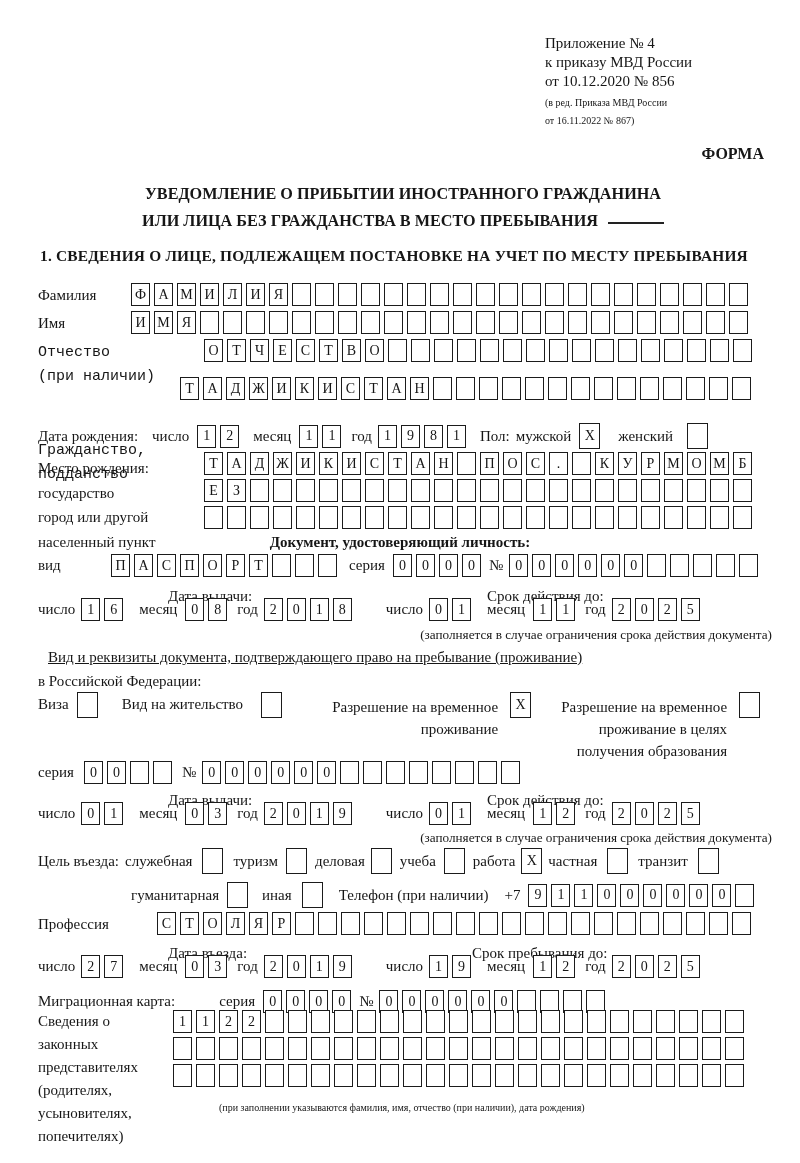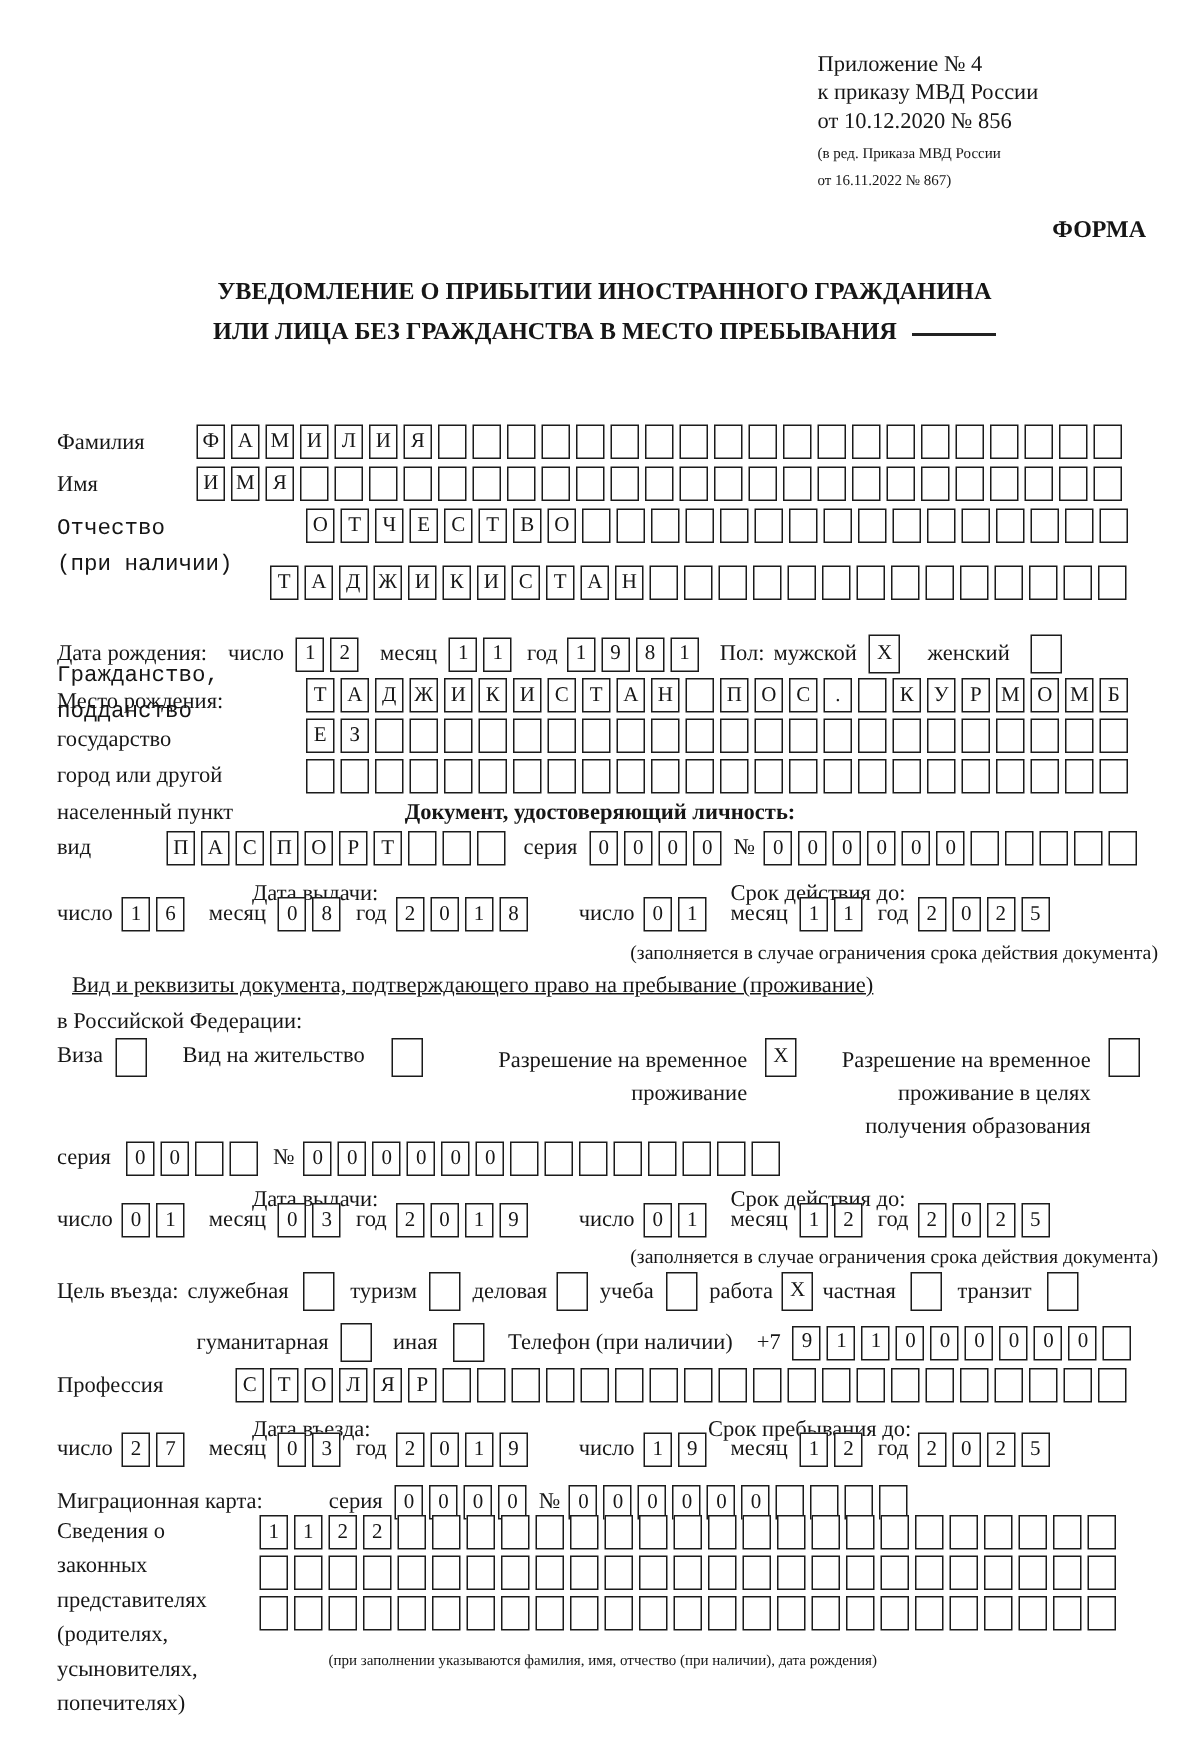--- a/index.html
+++ b/index.html
@@ -40,20 +40,21 @@
       <div>от 16.11.2022 № 867)</div>
     </div>
   </div>
   <div class="abs b" style="right:36px;top:145px;font-size:16px;">ФОРМА</div>
 
   <div class="abs b" style="left:0;top:181px;width:800px;text-align:center;font-size:16.2px;line-height:27px;padding-left:6px;box-sizing:border-box;">
     <div>УВЕДОМЛЕНИЕ О ПРИБЫТИИ ИНОСТРАННОГО ГРАЖДАНИНА</div>
     <div><span>ИЛИ ЛИЦА БЕЗ ГРАЖДАНСТВА В МЕСТО ПРЕБЫВАНИЯ</span><span class="uline"></span></div>
   </div>
 
+  <div class="abs b" style="left:40px;top:247px;font-size:15.4px;letter-spacing:0.2px;">1. СВЕДЕНИЯ О ЛИЦЕ, ПОДЛЕЖАЩЕМ ПОСТАНОВКЕ НА УЧЕТ ПО МЕСТУ ПРЕБЫВАНИЯ</div>
 
   <div class="abs" style="left:38px;top:287px;">Фамилия</div>
   <div class="abs boxes" style="left:131px;top:283px;">
       <span class="cell">Ф</span>
       <span class="cell">А</span>
       <span class="cell">М</span>
       <span class="cell">И</span>
       <span class="cell">Л</span>
       <span class="cell">И</span>
       <span class="cell">Я</span>

